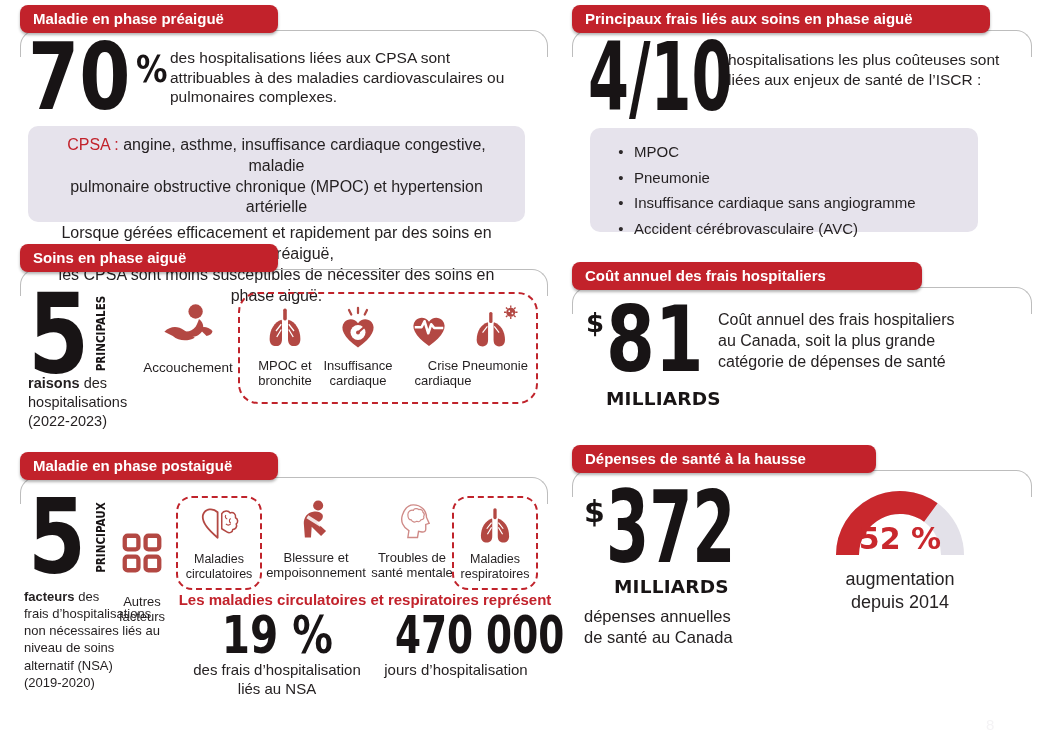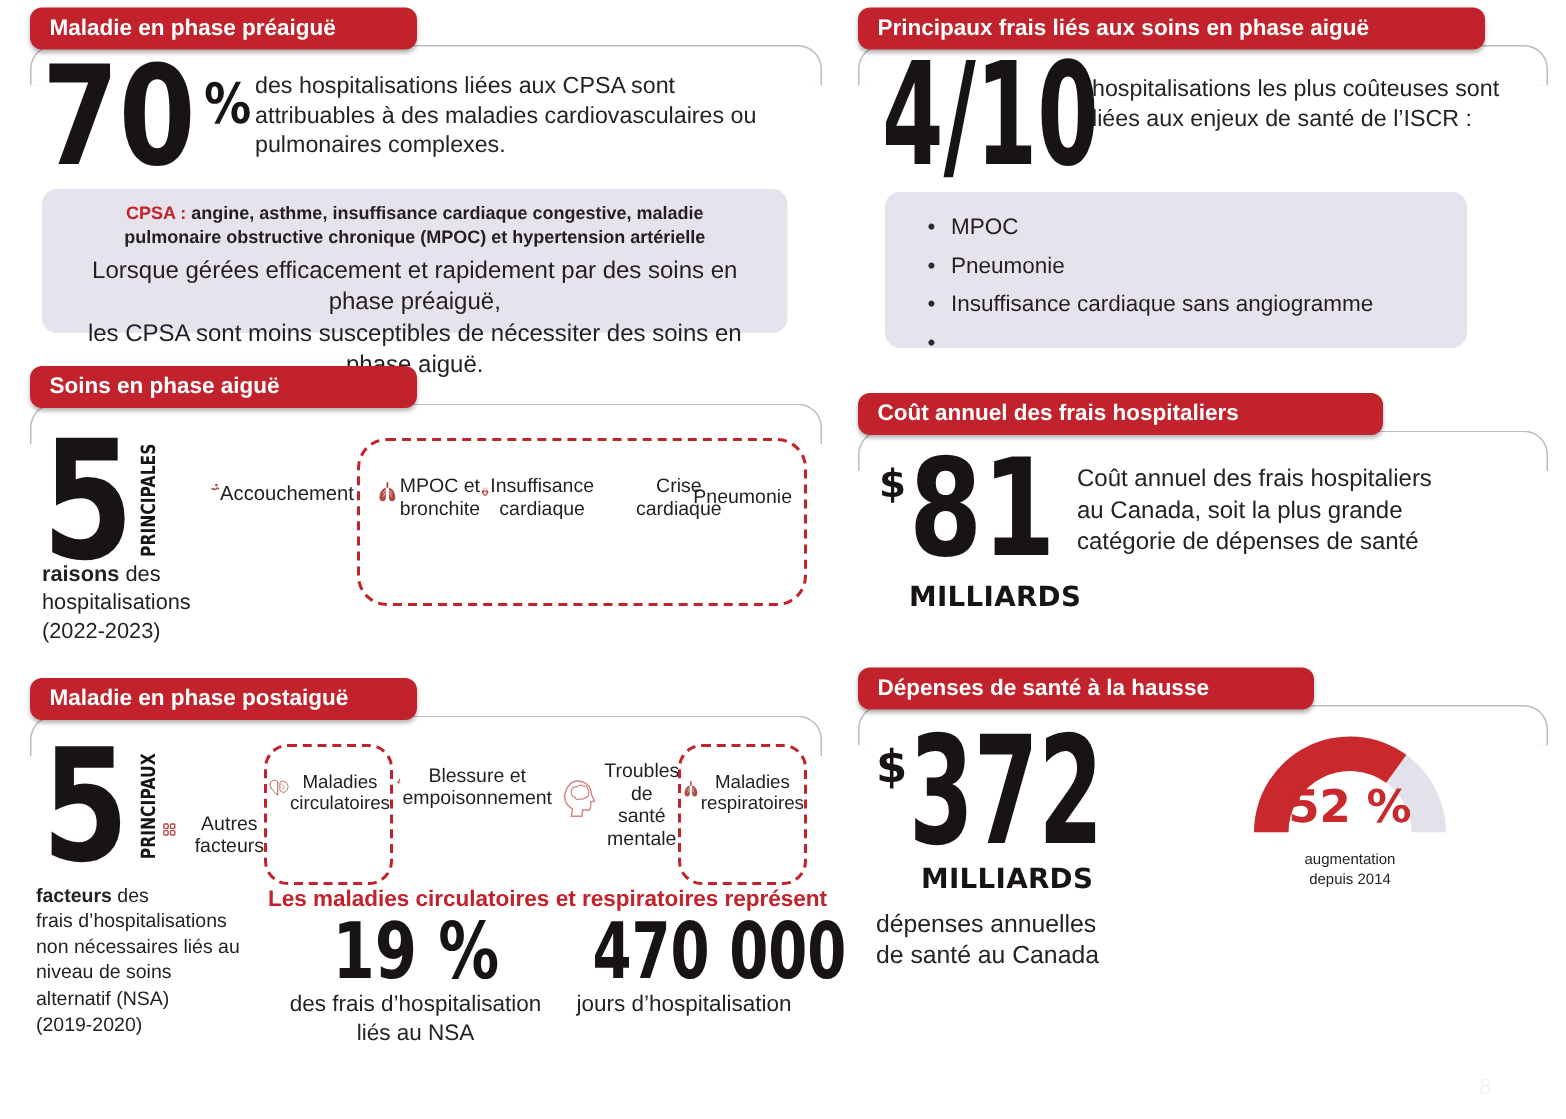--- a/index.html
+++ b/index.html
@@ -11,21 +11,21 @@
   .cardline{position:absolute;border:1.6px solid #bdbdbd;border-bottom:none;
             border-radius:16px 16px 0 0;height:26px;z-index:1;}
   .bignum{font-family:"DejaVu Sans",sans-serif;font-weight:bold;color:#181415;line-height:.88;
           display:inline-block;transform-origin:left top;white-space:nowrap;}
   .ctr .bignum{transform-origin:center top;}
   .graybox{position:absolute;background:#e6e3ec;border-radius:10px;text-align:center;box-sizing:border-box;}
   .ml{white-space:pre-line;}
   .dashedbox{position:absolute;border:2.5px dashed #c0232b;border-radius:20px;box-sizing:border-box;}
   .desc{position:absolute;font-size:15.5px;line-height:1.26;color:#262223;}
   .iconlabel{font-size:13px;line-height:1.16;text-align:center;color:#231f20;white-space:pre-line;}
-  .item{position:absolute;display:flex;flex-direction:row;align-items:center;}
+  .item{position:absolute;display:flex;flex-direction:column;align-items:center;}
   .vert{position:absolute;font-family:"DejaVu Sans",sans-serif;font-weight:bold;font-size:13px;
         white-space:nowrap;transform:rotate(-90deg) scaleX(.8);color:#181415;letter-spacing:0;}
   .unit{font-family:"DejaVu Sans",sans-serif;font-weight:bold;font-size:18.5px;letter-spacing:.2px;color:#181415;}
   .cur{position:absolute;font-family:"DejaVu Sans",sans-serif;font-weight:bold;color:#181415;}
   .redline{position:absolute;color:#c2222b;font-weight:bold;font-size:15px;text-align:center;white-space:nowrap;}
   .statcap{position:absolute;font-size:15px;line-height:1.25;text-align:center;white-space:pre-line;color:#262223;}
   .bullet-row{display:flex;align-items:flex-start;text-align:left;font-size:15px;line-height:25.5px;}
   .bullet-dot{width:26px;text-align:center;font-size:15px;color:#2e2a2b;}
   .gauge-label{position:absolute;color:#c9282d;font-family:"DejaVu Sans",sans-serif;font-weight:bold;
                font-size:30px;text-align:center;}
@@ -43,21 +43,21 @@
     <span class="bignum" style="font-size:92px;transform:scaleX(.8);">70</span>
   </div>
   <div style="position:absolute;left:136px;top:54px;">
     <span class="bignum" style="font-size:37px;transform:scaleX(.85);">%</span>
   </div>
   <div class="desc ml" style="left:170px;top:48px;width:365px;">des hospitalisations liées aux CPSA sont
 attribuables à des maladies cardiovasculaires ou
 pulmonaires complexes.</div>
 
   <div class="graybox" style="left:28px;top:126px;width:497px;height:96px;padding:9px 12px;">
-    <div style="font-size:12px;font-weight:bold;line-height:1.3;">
+    <div style="font-size:16px;font-weight:normal;line-height:1.3;">
       <span style="color:#c2222b;">CPSA :</span>
       <span class="ml">angine, asthme, insuffisance cardiaque congestive, maladie
 pulmonaire obstructive chronique (MPOC) et hypertension artérielle</span>
     </div>
     <div class="ml" style="font-size:16px;line-height:1.3;margin-top:5px;">Lorsque gérées efficacement et rapidement par des soins en phase préaiguë,
 les CPSA sont moins susceptibles de nécessiter des soins en phase aiguë.</div>
   </div>
 
   <div class="cardline" style="left:20px;top:269px;width:526px;"></div>
   <div class="banner" style="left:20px;top:244px;width:258px;">Soins en phase aiguë</div>
@@ -238,20 +238,21 @@
     <div class="bullet-row">
       <span class="bullet-dot">•</span>
       <span>Pneumonie</span>
     </div>
     <div class="bullet-row">
       <span class="bullet-dot">•</span>
       <span>Insuffisance cardiaque sans angiogramme</span>
     </div>
     <div class="bullet-row">
       <span class="bullet-dot">•</span>
+      <span>Accident cérébrovasculaire (AVC)</span>
     </div>
   </div>
 
   <div class="cardline" style="left:572px;top:287px;width:458px;"></div>
   <div class="banner" style="left:572px;top:262px;width:350px;">Coût annuel des frais hospitaliers</div>
 
   <div class="cur" style="left:586px;top:308px;font-size:26px;">$</div>
   <div style="position:absolute;left:606px;top:300px;">
     <span class="bignum" style="font-size:90px;transform:scaleX(.78);">81</span>
   </div>
@@ -269,18 +270,18 @@
   </div>
   <div class="unit" style="position:absolute;left:614px;top:576px;">MILLIARDS</div>
   <div class="desc ml" style="left:584px;top:606px;width:240px;font-size:16.5px;line-height:1.3;">dépenses annuelles
 de santé au Canada</div>
 
   <svg style="position:absolute;left:834px;top:489px;" width="132" height="66" viewBox="0 0 132 66">
     <path d="M2 66 A64 64 0 0 1 130 66 L107 66 A41 41 0 0 0 25 66 Z" fill="#e3e1e9"></path>
     <path d="M2 66 A64 64 0 0 1 103.6 14.2 L90.1 32.8 A41 41 0 0 0 25 66 Z" fill="#c9282d"></path>
   </svg>
   <div class="gauge-label" style="left:834px;top:521px;width:132px;">52 %</div>
-  <div class="statcap" style="left:834px;top:568px;width:132px;font-size:10px;">augmentation
+  <div class="statcap" style="left:834px;top:568px;width:132px;font-size:18px;">augmentation
 depuis 2014</div>
 
   <div class="pagenum" style="left:986px;top:716px;">8</div>
 
 </div>
 
 </body></html>

